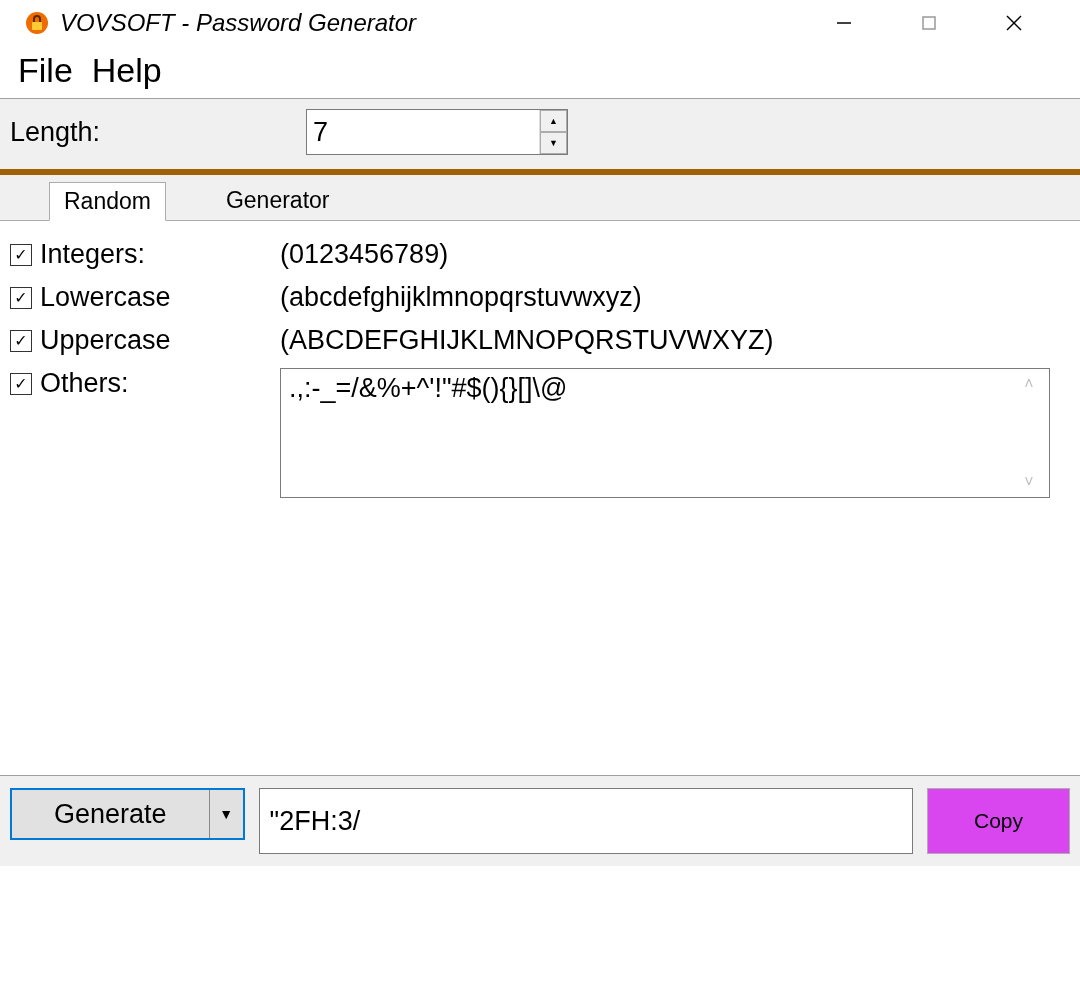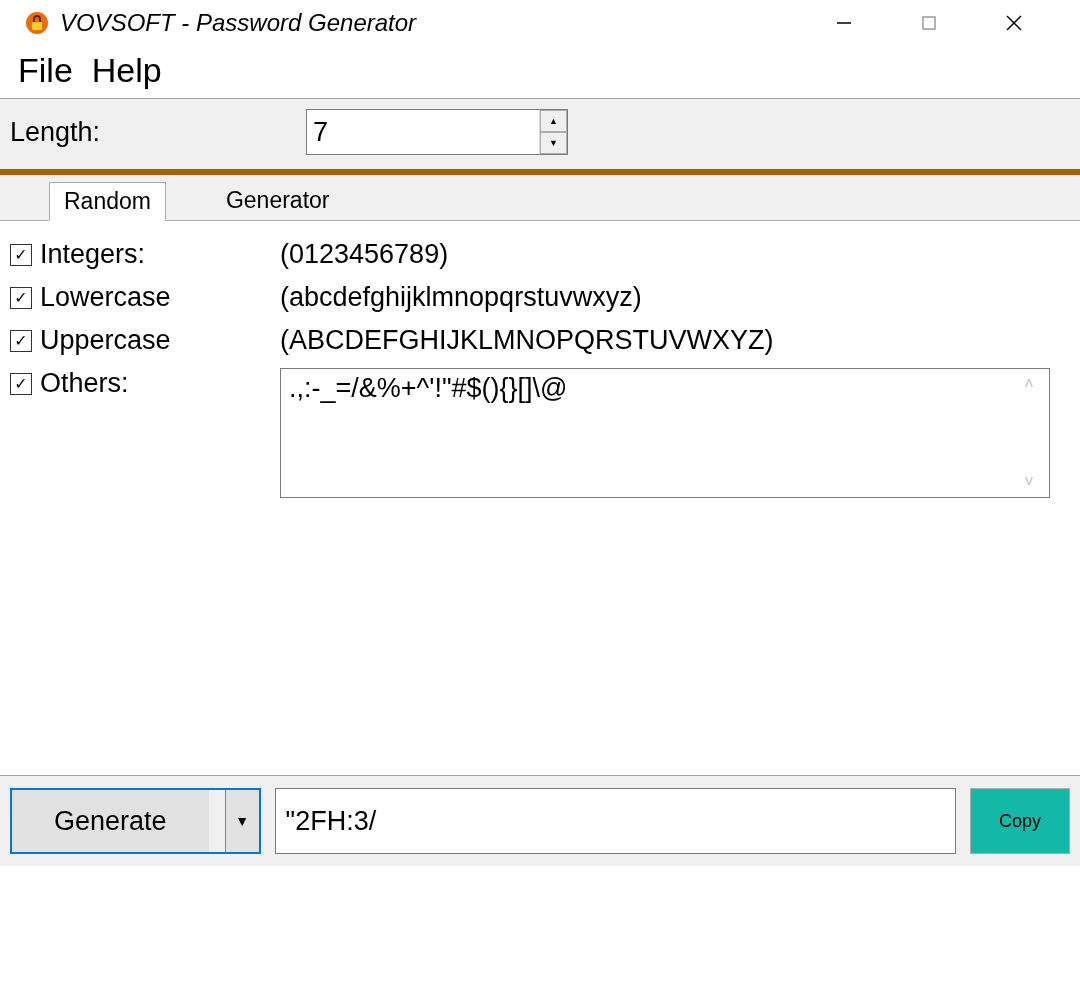--- a/index.html
+++ b/index.html
@@ -188,22 +188,21 @@
     }
     .generate-row {
       display: flex;
       align-items: stretch;
       gap: 14px;
       height: 66px;
     }
     .generate-btn-wrap {
       display: flex;
       border: 2px solid #0078d7;
-      height: 66px;
-      gap: 16px;
+      height: 52px;
     }
     .generate-btn {
       background: #e1e1e1;
       border: none;
       font-size: 27px;
       padding: 0 42px;
       font-family: inherit;
       cursor: default;
     }
     .generate-dd {
@@ -219,24 +218,24 @@
     .result-input {
       flex: 1;
       border: 1px solid #7a7a7a;
       background: #fff;
       font-size: 27px;
       padding: 4px 10px;
       font-family: inherit;
       outline: none;
     }
     .copy-btn {
-      background: #14b8a6;
+      background: #d946ef;
       border: 1px solid #adadad;
-      font-size: 18px;
-      padding: 0 28px;
+      font-size: 21px;
+      padding: 0 46px;
       font-family: inherit;
       cursor: default;
     }
     .progress-wrap {
       margin-top: 14px;
       border: 1px solid #bcbcbc;
       height: 48px;
       background: #ffffff;
       position: relative;
     }

